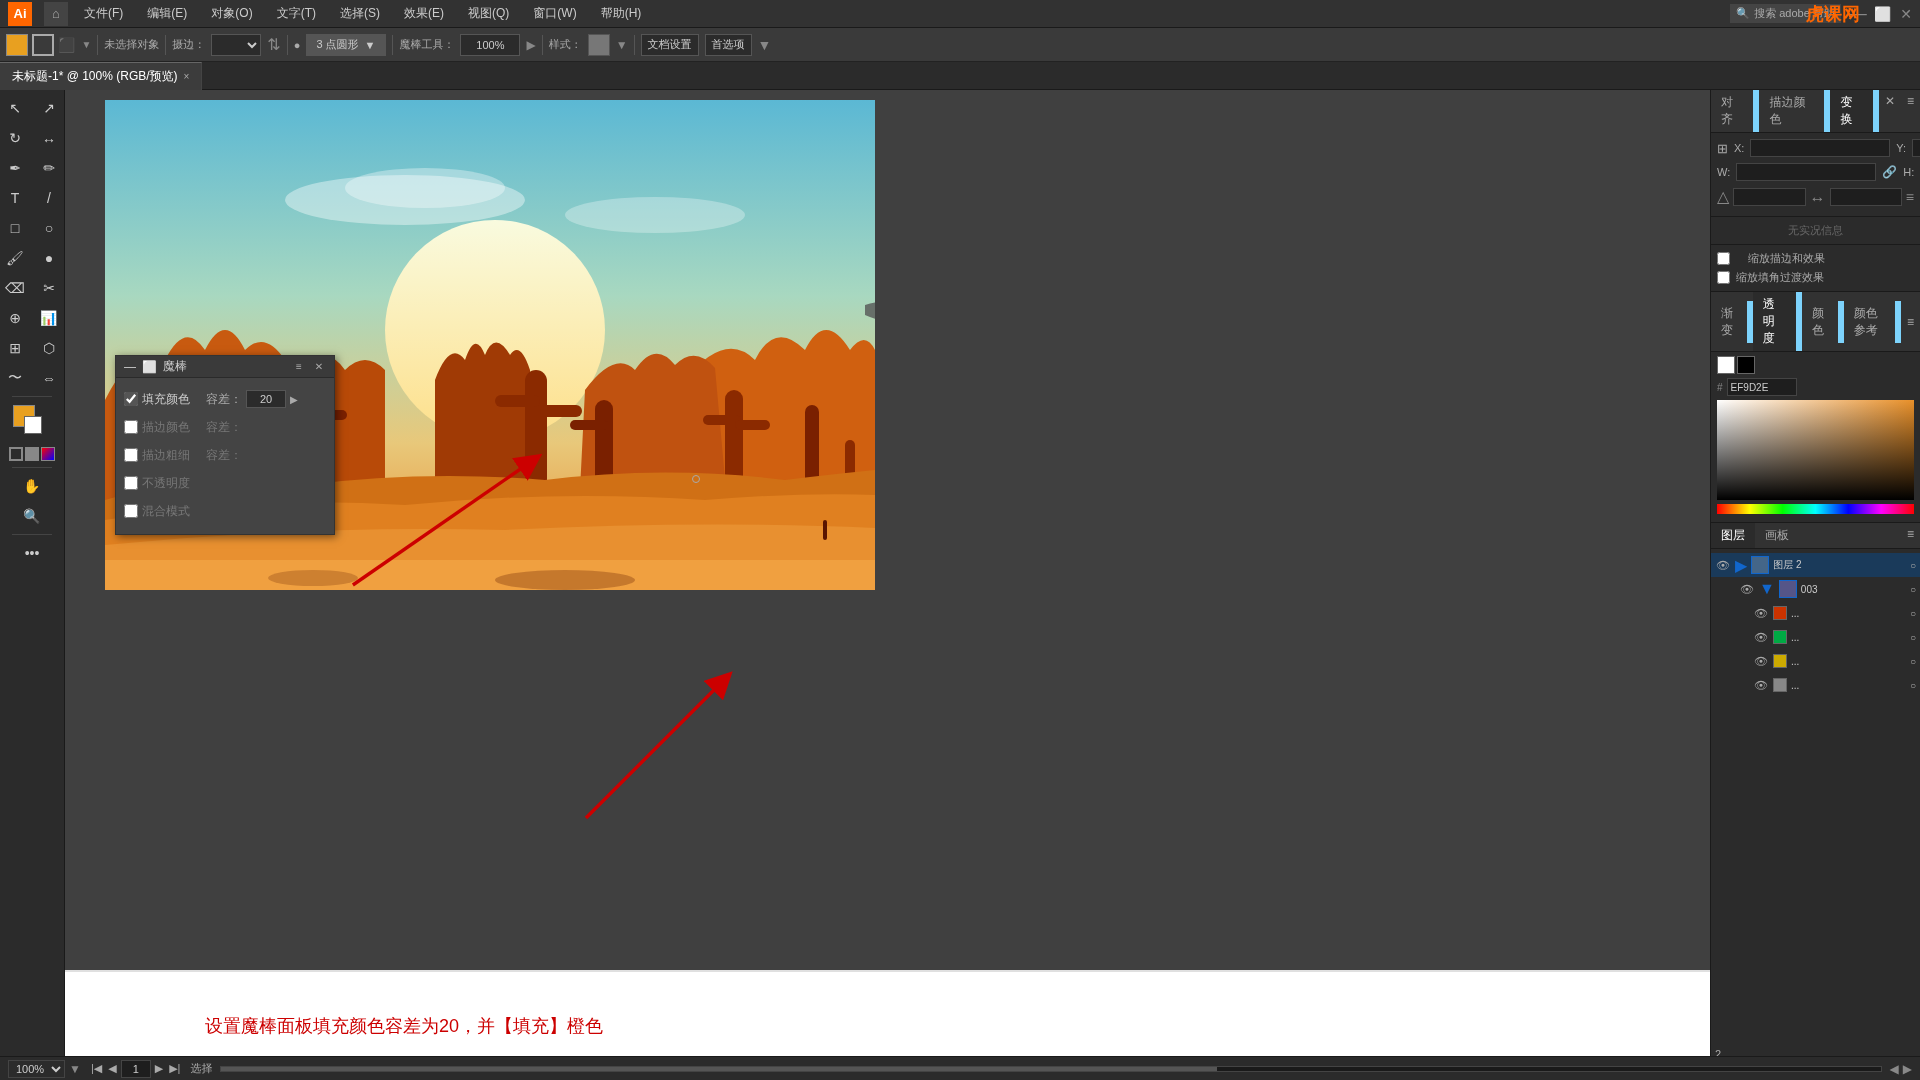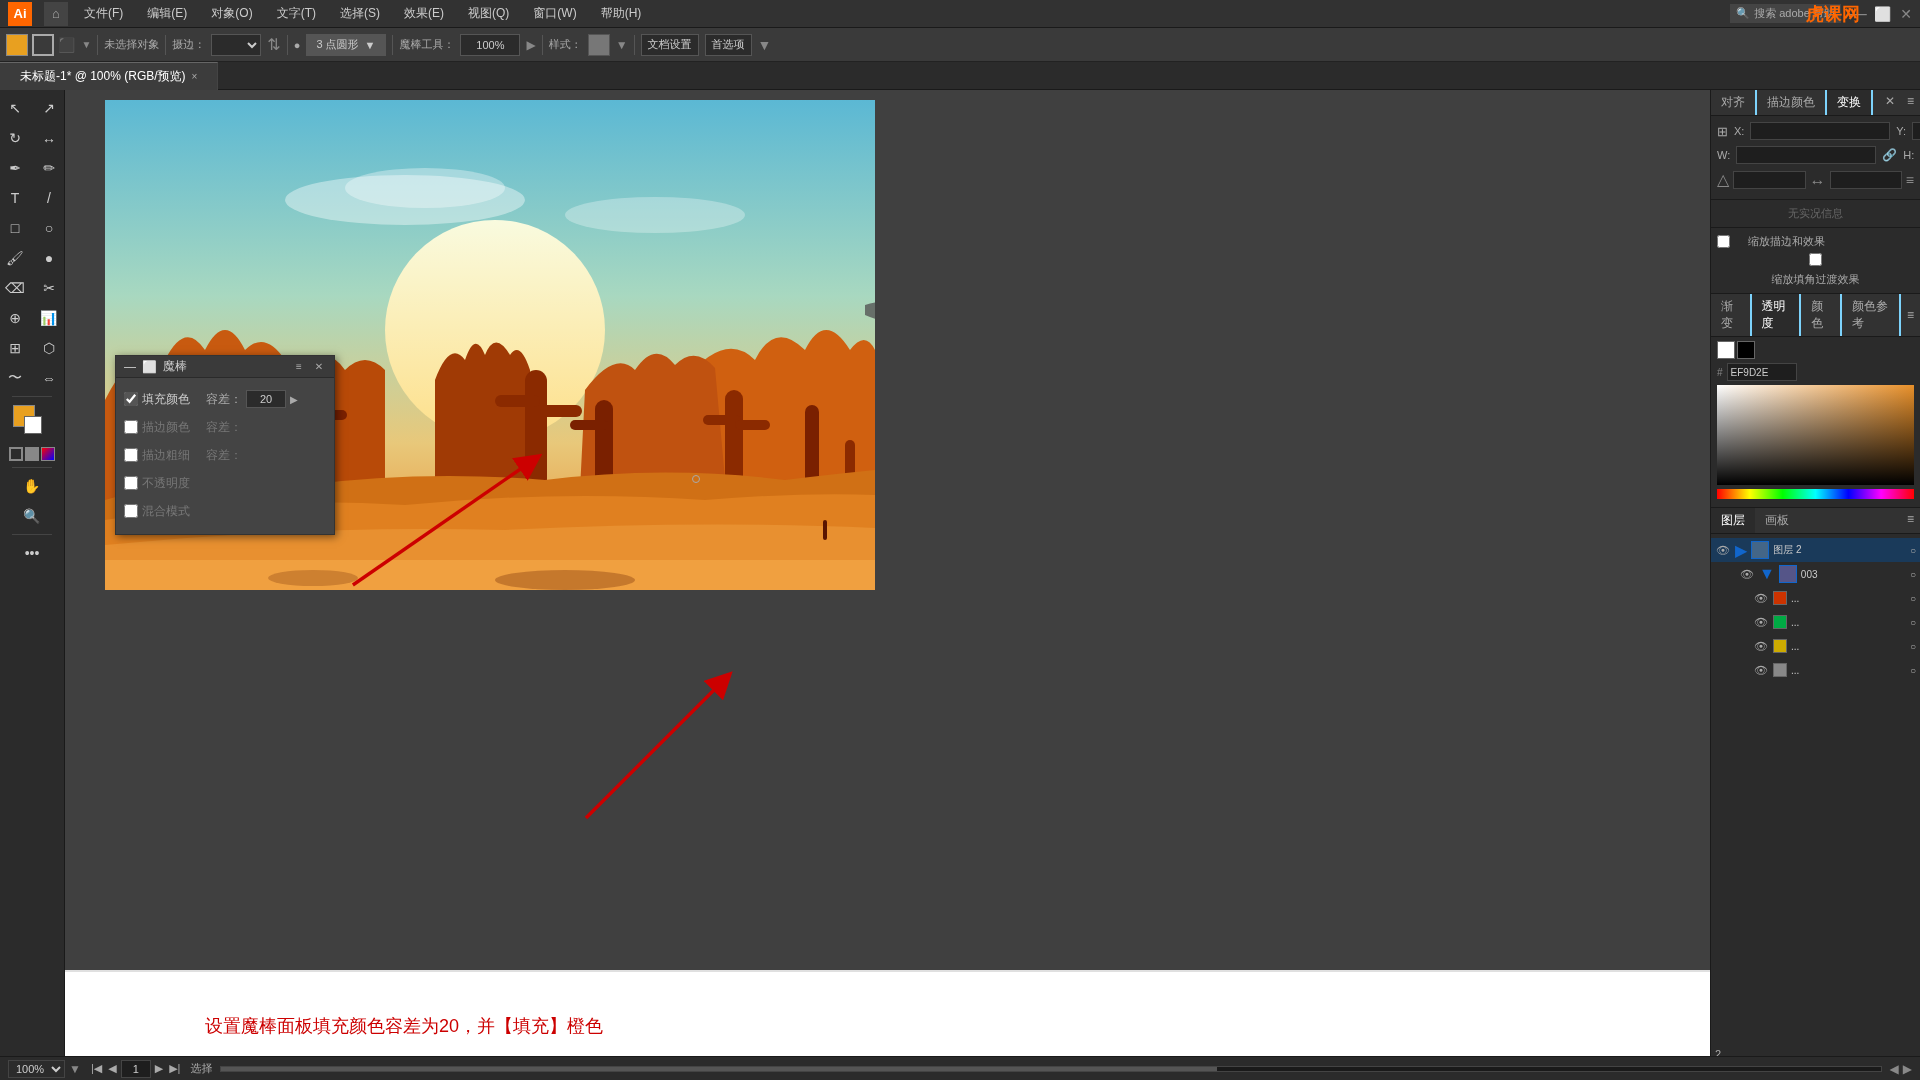--- a/index.html
+++ b/index.html
@@ -143,21 +143,21 @@
       width: 100%;
       height: 28px;
       background: #2b2b2b;
       display: flex;
       align-items: center;
       border-bottom: 1px solid #1a1a1a;
     }
     .tab-active {
       background: #3c3c3c;
       color: #fff;
-      padding: 4px 20px;
+      padding: 4px 12px;
       font-size: 12px;
       border-top: 1px solid #666;
       border-right: 1px solid #444;
       display: flex;
       align-items: center;
       gap: 6px;
       height: 28px;
     }
     .tab-close {
       color: #aaa;
@@ -382,21 +382,21 @@
     #right-panel-tabs {
       display: flex;
       background: #323232;
       border-bottom: 1px solid #1a1a1a;
     }
     .rpanel-tab {
       padding: 4px 10px;
       font-size: 12px;
       color: #aaa;
       cursor: pointer;
-      border-right: 2px solid #7dd3fc;
+      border-right: 6px solid #7dd3fc;
     }
     .rpanel-tab.active {
       color: #fff;
       background: #2b2b2b;
     }
     .rpanel-tab-icon {
       padding: 4px 6px;
       color: #aaa;
       cursor: pointer;
     }
@@ -935,21 +935,21 @@
 
     <div style="padding:6px;text-align:center;color:#666;font-size:11px;border-bottom:1px solid #1a1a1a;">
       <span>无实况信息</span>
     </div>
 
     <div style="padding:6px;border-bottom:1px solid #1a1a1a;">
       <div style="display:flex;align-items:center;gap:18px;margin-bottom:4px;">
         <input type="checkbox" style="">
         <span style="font-size:11px;color:#aaa;">缩放描边和效果</span>
       </div>
-      <div style="display:flex;align-items:center;gap:6px;flex-direction:column;">
+      <div style="display:flex;align-items:center;gap:6px;">
         <input type="checkbox" style="">
         <span style="font-size:11px;color:#aaa;">缩放填角过渡效果</span>
       </div>
     </div>
 
     <div style="display:flex;align-items:center;background:#323232;border-bottom:1px solid #1a1a1a;">
       <div class="rpanel-tab">渐变</div>
       <div class="rpanel-tab active">透明度</div>
       <div class="rpanel-tab">颜色</div>
       <div class="rpanel-tab">颜色参考</div>

